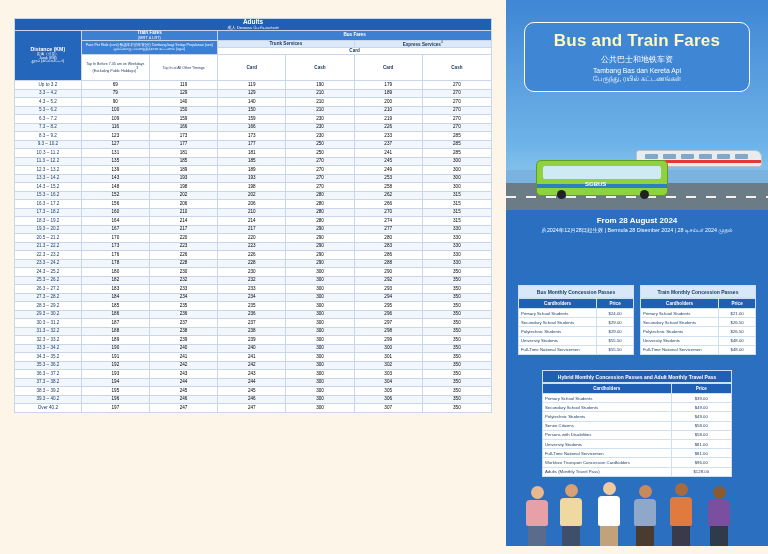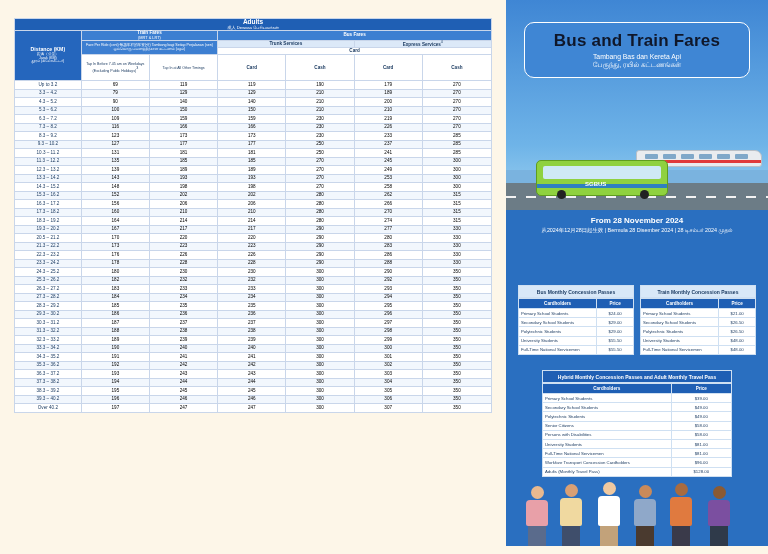--- a/index.html
+++ b/index.html
@@ -60,21 +60,21 @@
   .sky {
     position:absolute; left:0; right:0; top:0; height:208px;
     background: linear-gradient(#3f86d4, #6fb4e8 70%, #9fd2f0);
   }
   .title-box {
     position:absolute; left:18px; top:22px; width:226px;
     border:1.6px solid #ffffff; border-radius:10px;
     background:#3f86d4;
     text-align:center; padding:8px 4px 7px;
   }
-  .title-en { color:#0f172a; font-weight:bold; font-size:17px; letter-spacing:.2px; }
+  .title-en { color:#fef9c3; font-weight:bold; font-size:17px; letter-spacing:.2px; }
   .title-zh { color:#fff; font-size:8px; margin-top:3px; }
   .title-ms { color:#fff; font-size:6.8px; margin-top:2px; }
   .title-ta { color:#fff; font-size:6.8px; margin-top:1px; }
 
   .ground {
     position:absolute; left:0; right:0; top:170px; height:40px;
     background:#7ab3df;
   }
   .road {
     position:absolute; left:0; right:0; top:183px; height:27px;
@@ -571,26 +571,27 @@
       <div class="bus">
         <div class="windows"></div>
         <div class="band"></div>
         <div class="logo">SGBUS</div>
         <div class="wheel" style="left:20px"></div>
         <div class="wheel" style="right:18px"></div>
       </div>
 
       <div class="title-box">
         <div class="title-en">Bus and Train Fares</div>
+        <div class="title-zh">公共巴士和地铁车资</div>
         <div class="title-ms">Tambang Bas dan Kereta Api</div>
         <div class="title-ta">பேருந்து, ரயில் கட்டணங்கள்</div>
       </div>
 
       <div class="from-date">
-        <div>From 28 November 2024</div>
+        <div>From 28 August 2024</div>
         <div class="sub">从2024年12月28日起生效 | Bermula 28 Disember 2024 | 28 டிசம்பர் 2024 முதல்</div>
       </div>
 
 
       <div class="pass-tables">
         <div class="pass-col">
           <div class="pt-title">Bus Monthly Concession Passes</div>
           <table class="pt">
             <thead>
                 <tr>

